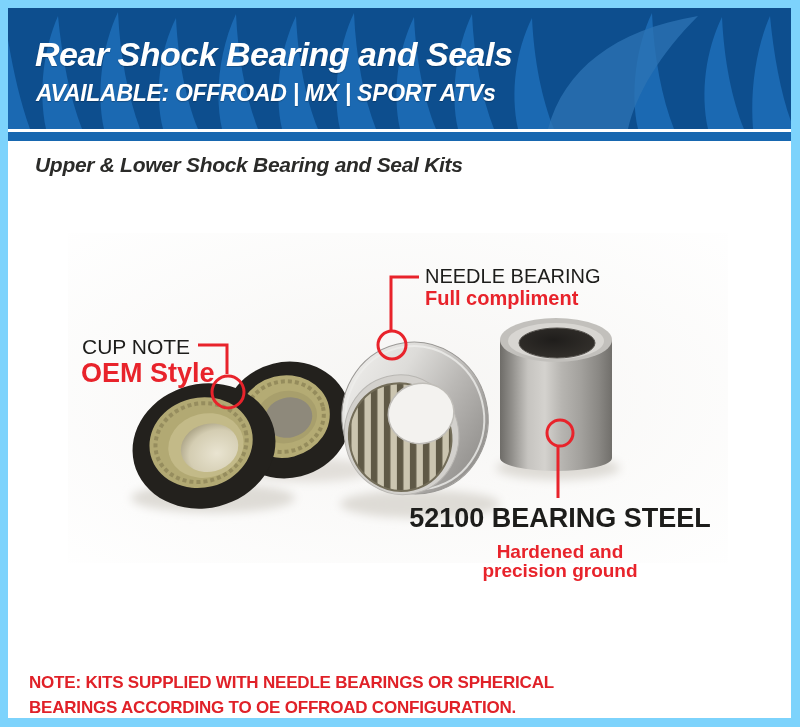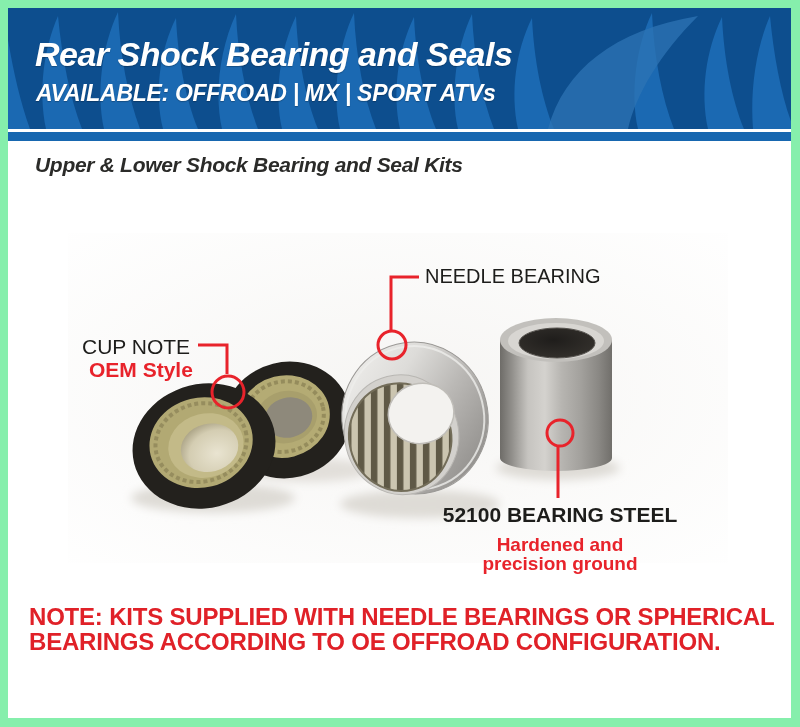--- a/index.html
+++ b/index.html
@@ -3,21 +3,21 @@
 <meta charset="utf-8">
 <style>
   html,body{margin:0;padding:0;}
   body{
     width:800px;height:727px;overflow:hidden;
     font-family:"Liberation Sans", sans-serif;
     background:#111;
   }
   .frame{
     position:relative;width:800px;height:727px;
-    background:#86efac;
+    background:#7dd3fc;
   }
   .inner{
     position:absolute;left:8px;top:8px;width:783px;height:710px;
     background:#ffffff;overflow:hidden;
   }
   
   .header{
     position:absolute;left:0;top:0;width:783px;height:121px;
     background:#0d4e8e;overflow:hidden;
   }
@@ -46,33 +46,33 @@
   }
   
   .photo-svg{position:absolute;left:0;top:0;width:783px;height:710px;}
   .callout-label{
     position:absolute;font-weight:normal;color:#1d1d1b;white-space:nowrap;text-align:center;
   }
   .callout-sub{
     position:absolute;font-weight:bold;color:#e8232b;white-space:nowrap;
   }
   .cup-label{left:74px;top:327px;font-size:21px;}
-  .cup-sub{left:81px;top:350px;font-size:21px;}
+  .cup-sub{left:73px;top:350px;font-size:27px;}
   .needle-label{left:417px;top:257px;font-size:20px;}
   .needle-sub{left:417px;top:279px;font-size:20px;}
   .steel-block{
     position:absolute;left:400px;top:495px;width:304px;text-align:center;
   }
-  .steel-label{font-size:21px;font-weight:bold;color:#1d1d1b;white-space:nowrap;}
+  .steel-label{font-size:27px;font-weight:bold;color:#1d1d1b;white-space:nowrap;}
   .steel-sub{font-size:19px;font-weight:bold;color:#e8232b;line-height:19px;text-align:center;}
   .steel-sub.first{margin-top:8px;}
   
   .note{
-    position:absolute;left:21px;top:596px;
-    font-size:24px;font-weight:bold;color:#e02128;
+    position:absolute;left:21px;top:662px;
+    font-size:17px;font-weight:bold;color:#e02128;
     line-height:25px;letter-spacing:-0.2px;white-space:nowrap;
   }
 </style>
 </head>
 <body>
 
 <div class="frame">
   <div class="inner">
 
     <div class="header">
@@ -190,20 +190,21 @@
         <circle cx="384" cy="337" r="14"></circle>
         <circle cx="552" cy="425" r="13"></circle>
         <path d="M 550,438 L 550,490"></path>
       </g>
     </svg>
 
     <div class="callout-label cup-label">CUP NOTE</div>
     <div class="callout-sub cup-sub">OEM Style</div>
 
     <div class="callout-label needle-label">NEEDLE BEARING</div>
+    <div class="callout-sub needle-sub">Full compliment</div>
 
     <div class="steel-block">
       <div class="steel-label">52100 BEARING STEEL</div>
       <div class="steel-sub first">Hardened and</div>
       <div class="steel-sub">precision ground</div>
     </div>
 
     <div class="note">
       <div>NOTE: KITS SUPPLIED WITH NEEDLE BEARINGS OR SPHERICAL</div>
       <div>BEARINGS ACCORDING TO OE OFFROAD CONFIGURATION.</div>

